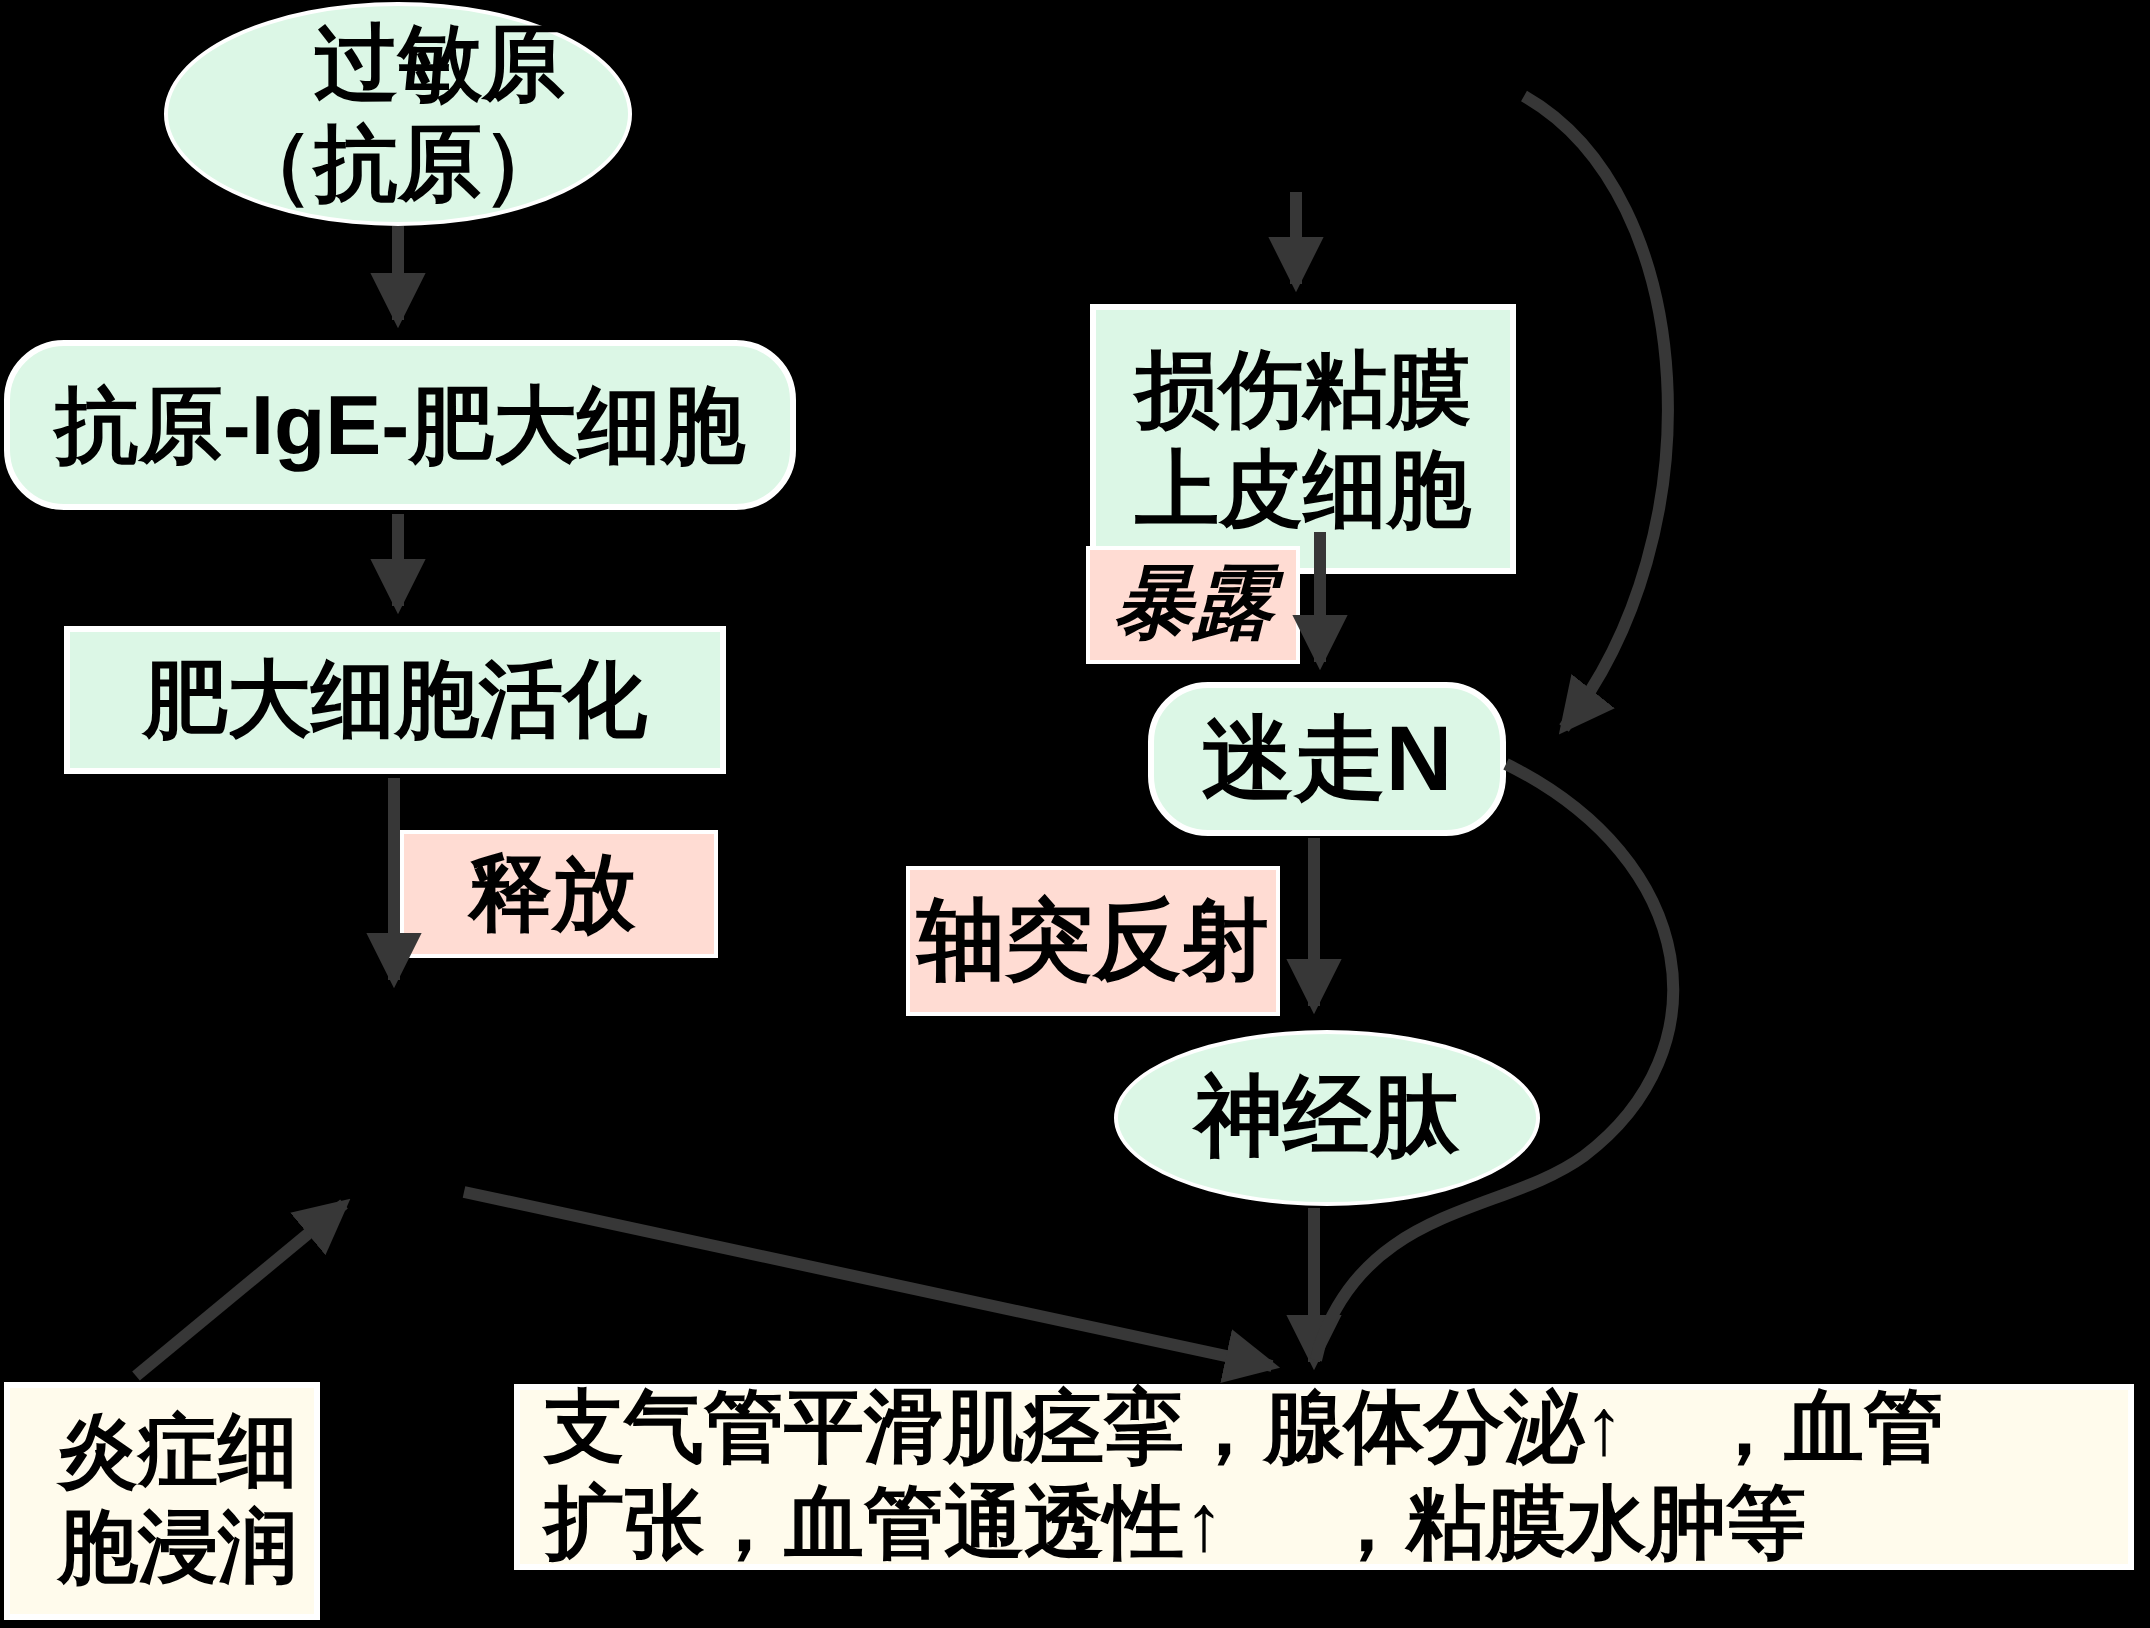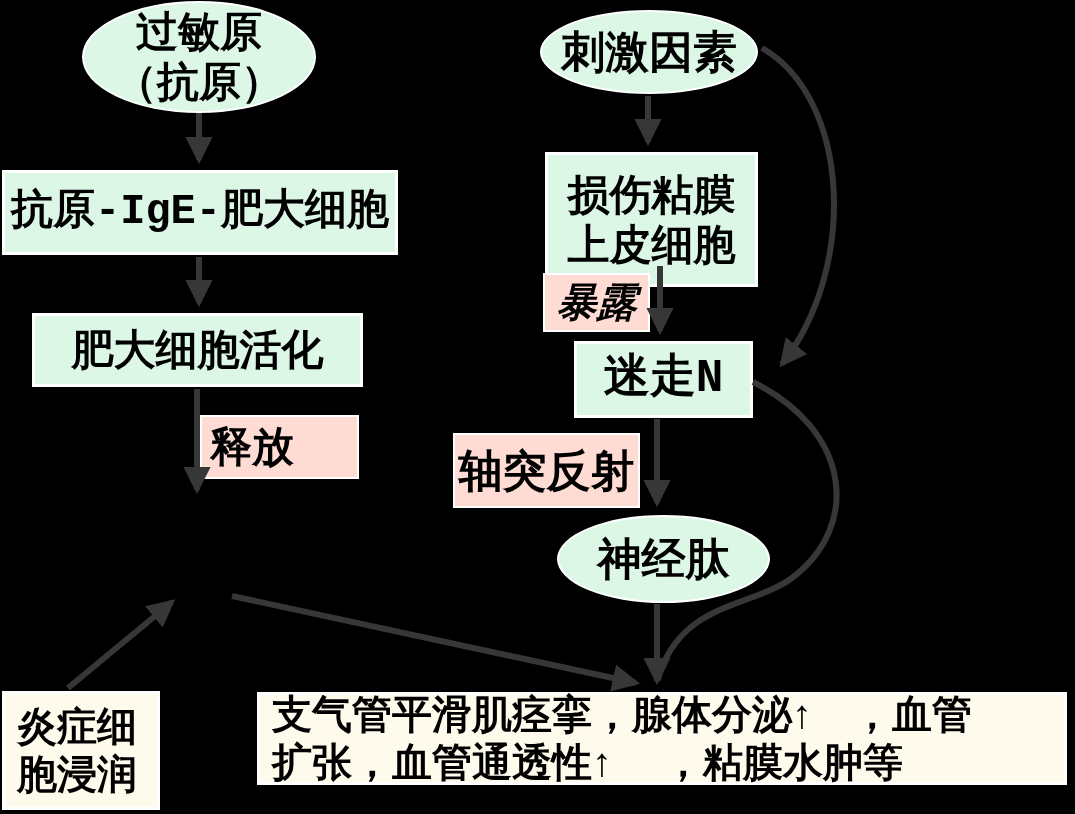--- a/index.html
+++ b/index.html
@@ -11,49 +11,48 @@
   }
   .node {
     position:absolute; box-sizing:border-box;
     display:flex; align-items:center; justify-content:center;
     text-align:center; white-space:pre-line; line-height:1.18;
   }
   .ellipse { border-radius:50%; background:var(--node_green,#dcf7e6); border:2px solid var(--border,#fff); }
   .rect    { background:var(--node_green,#dcf7e6); border:3px solid var(--border,#fff); }
   .pink    { background:var(--node_pink,#ffdcd3); border:2px solid var(--border,#fff); }
   .ivory   { background:var(--node_ivory,#fffbec); border:3px solid var(--border,#fff); }
-  .lat-serif { font-family:Liberation Mono, monospace; }
+  .lat-serif { font-family:Liberation Sans, sans-serif;border-radius:30px; }
 
-  #allergen    { left:82px;  top:1px;   width:234px; height:112px; font-size:42px; }
+  #allergen    { left:82px;  top:1px;   width:234px; height:112px; font-size:42px;text-align:right; }
   #stimulus    { left:540px; top:10px;  width:218px; height:84px;  font-size:44px; }
   #antigen-ige { left:2px;   top:170px; width:396px; height:85px;  font-size:42px; }
   #damage      { left:545px; top:152px; width:213px; height:135px; font-size:42px; }
   #expose      { left:543px; top:273px; width:107px; height:59px;  font-size:40px;font-style:italic; }
   #mast        { left:32px;  top:313px; width:331px; height:74px;  font-size:42px; }
   #vagus       { left:574px; top:341px; width:179px; height:77px;  font-size:46px; }
-  #release     { left:200px; top:415px; width:159px; height:64px;  font-size:42px; justify-content:flex-start; padding-left:8px; }
+  #release     { left:200px; top:415px; width:159px; height:64px;  font-size:42px; justify-content:flex-start; padding-left:32px; }
   #axon        { left:453px; top:433px; width:187px; height:75px;  font-size:44px; }
   #mediators   { left:83px;  top:503px; width:234px; height:89px;  font-size:42px; }
   #neuro       { left:557px; top:515px; width:213px; height:88px;  font-size:44px; }
-  #infiltration{ left:2px;   top:691px; width:158px; height:119px; font-size:40px; justify-content:flex-start; text-align:left; padding-left:12px; }
+  #infiltration{ left:2px;   top:691px; width:158px; height:119px; font-size:40px; justify-content:flex-start; text-align:left; padding-left:24px; }
   #effects     { left:257px; top:692px; width:810px; height:93px; font-size:40px; justify-content:flex-start; text-align:left; padding-left:12px; }
 
   #arrows { position:absolute; left:0; top:0; pointer-events:none; }
   #arrows path { stroke:var(--arrow,#373737); stroke-width:6; fill:none; }
   #arrows marker path { fill:var(--arrow,#373737); stroke:none; }
 </style>
 </head>
 <body>
 
 <div class="stage">
 
   <div id="allergen" class="node ellipse">过敏原
 （抗原）</div>
 
-  <div id="stimulus" class="node ellipse">刺激因素</div>
 
   <div id="antigen-ige" class="node rect lat-serif">抗原-IgE-肥大细胞</div>
 
   <div id="damage" class="node rect">损伤粘膜
 上皮细胞</div>
 
   <div id="expose" class="node pink">暴露</div>
 
   <div id="mast" class="node rect">肥大细胞活化</div>
 

